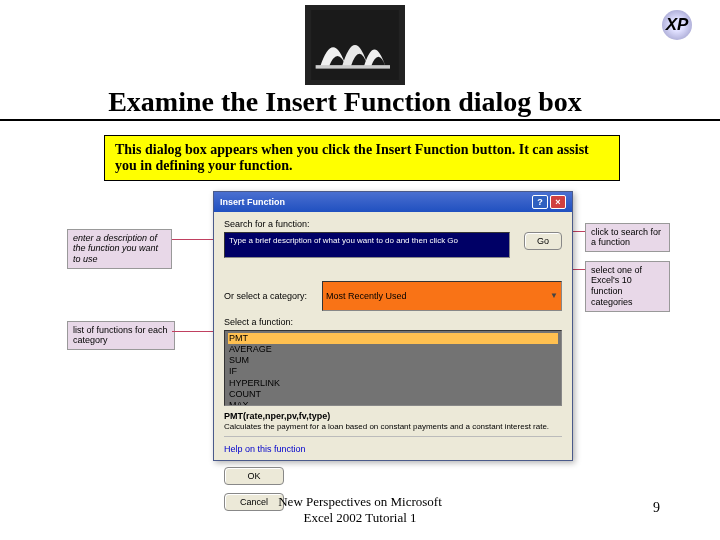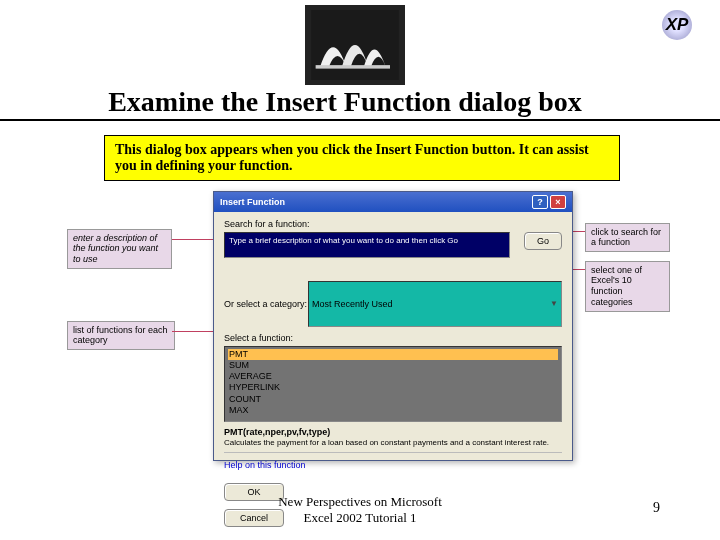--- a/index.html
+++ b/index.html
@@ -24,22 +24,22 @@
   .dlg { position: absolute; left: 133px; top: 0; width: 360px; height: 270px; border: 1px solid #4a5a8a; font-family: Tahoma, Arial, sans-serif; font-size: 9px; background: #ece9d8; box-shadow: 2px 2px 6px rgba(0,0,0,0.3); }
   .dlg-titlebar { background: linear-gradient(to bottom, #4a6fd0, #2050c0); color: #fff; padding: 3px 6px; display: flex; align-items: center; font-weight: bold; }
   .dlg-titlebar .spacer { flex: 1; }
   .dlg-ctrl { width: 16px; height: 14px; background: #d04040; margin-left: 2px; display: flex; align-items: center; justify-content: center; color: #fff; font-size: 9px; border: 1px solid #fff; border-radius: 2px; }
   .dlg-ctrl.help { background: #3060c0; }
   .dlg-body { padding: 7px 10px; }
   .dlg-label { margin-bottom: 3px; }
   .search-row { display: flex; gap: 14px; margin-bottom: 6px; }
   .search-desc { flex: 1; background: #000066; color: #fff; border: 1px inset #888; padding: 3px 4px; font-size: 8px; height: 26px; }
   .btn { background: #ece9d8; border: 1px solid #888; border-radius: 4px; padding: 2px 12px; font-size: 9px; font-family: Tahoma, Arial; height: 18px; box-shadow: inset 1px 1px 0 #fff; }
-  .cat-row { display: flex; align-items: center; gap: 1px; margin-bottom: 6px; margin-top: 23px; }
-  .cat-select { flex: 1; background: #14b8a6; border: 1px inset #888; padding: 17px 3px; font-size: 9px; display: flex; justify-content: space-between; align-items: center; }
+  .cat-row { display: flex; align-items: center; gap: 15px; margin-bottom: 6px; margin-top: 23px; }
+  .cat-select { flex: 1; background: #f97316; border: 1px inset #888; padding: 9px 3px; font-size: 9px; display: flex; justify-content: space-between; align-items: center; }
   .cat-select .chev { font-size: 8px; color: #444; }
   .fn-list { background: #737373; border: 1px inset #888; height: 76px; padding: 2px 3px; font-size: 9px; overflow: hidden; }
   .fn-list .sel { background: #ffc050; }
   .fn-list div { padding: 0 1px; line-height: 1.25; }
   .fn-sig { font-weight: bold; margin-top: 5px; font-size: 9px; }
   .fn-desc { font-size: 8px; margin-top: 1px; line-height: 1.2; }
   .dlg-help { color: #0000cc; margin-top: 7px; display: inline-block; font-size: 9px; }
   .dlg-footer { display: flex; justify-content: flex-end; gap: 8px; padding: 6px 10px 8px; flex-direction: column; }
   .hr { border-top: 1px solid #bbb; margin-top: 5px; }
   .footer { position: absolute; bottom: 14px; left: 0; width: 720px; text-align: center; font-size: 13px; }
@@ -90,22 +90,23 @@
       <div class="cat-row">
         <span>Or select a category:</span>
         <div class="cat-select">
           <span>Most Recently Used</span>
           <span class="chev">▼</span>
         </div>
       </div>
       <div class="dlg-label">Select a function:</div>
       <div class="fn-list">
         <div class="sel">PMT</div>
+        <div>AVERAGE</div>
         <div>SUM</div>
-        <div>AVERAGE</div>
+        <div>IF</div>
         <div>HYPERLINK</div>
         <div>COUNT</div>
         <div>MAX</div>
       </div>
       <div class="fn-sig">PMT(rate,nper,pv,fv,type)</div>
       <div class="fn-desc">Calculates the payment for a loan based on constant payments and a constant interest rate.</div>
       <div class="hr"></div>
       <div style="display:flex;align-items:center;">
         <a class="dlg-help">Help on this function</a>
         <div style="flex:1"></div>

